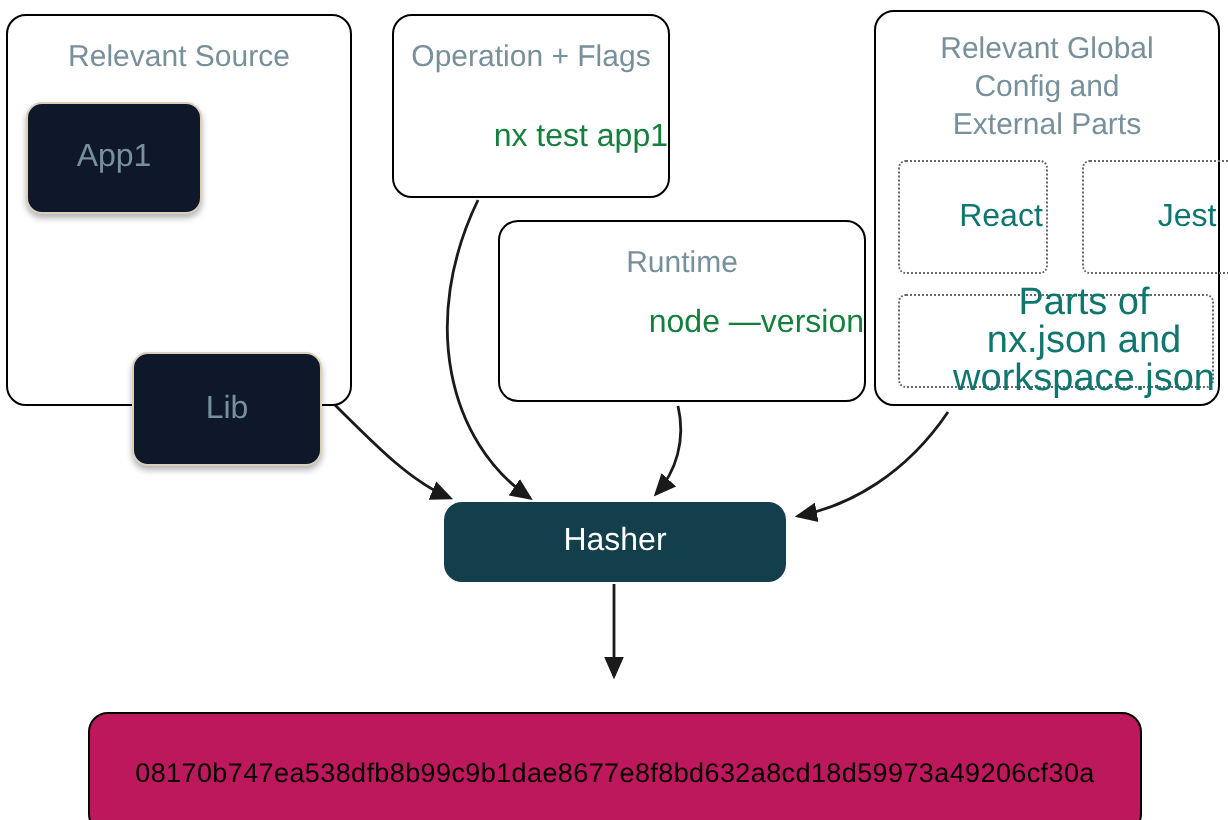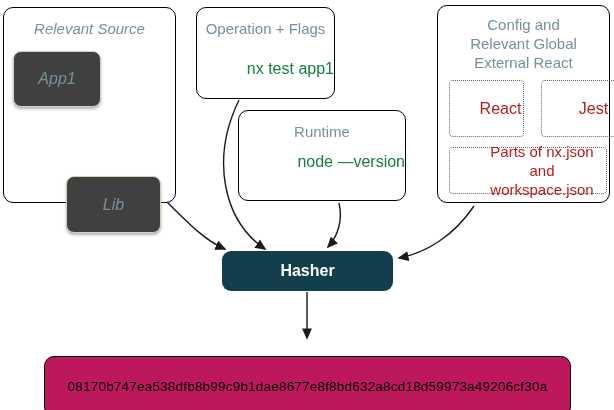--- a/index.html
+++ b/index.html
@@ -39,21 +39,21 @@
   .command {
     position: absolute;
     left: 0;
     right: 0;
     text-align: right;
     font-size: 16px;
     color: #15803d;
   }
   .node {
     position: absolute;
-    background: #404040;
+    background: #0f172a;
     border: 1px solid #d9d0ba;
     border-radius: 8px;
     box-shadow: 0 2px 3px rgba(0,0,0,0.30);
     box-sizing: border-box;
     display: flex;
     align-items: center;
     justify-content: center;
     font-size: 16px;
     color: #77909b;
   }
@@ -61,51 +61,51 @@
     position: absolute;
     border: 1.4px dotted #666666;
     border-radius: 4px;
     box-sizing: border-box;
     display: flex;
     flex-direction: column;
     align-items: center;
     justify-content: center;
     font-size: 16px;
     line-height: 19px;
-    color: #b91c1c;
+    color: #0f766e;
     text-align: center;
     padding-left: 28px;
   }
-  #relevant-source { left: 3px;   top: 7px;   width: 173px; height: 196px; font-style: italic; }
+  #relevant-source { left: 3px;   top: 7px;   width: 173px; height: 196px; }
   #node-app1       { left: 9px;   top: 43px;  width: 88px;  height: 56px; }
   #node-lib        { left: 62px;  top: 120px; width: 95px;  height: 57px; margin-top: 48px; }
 
   #operation-flags { left: 196px; top: 7px;   width: 139px; height: 92px; }
   #operation-flags .command { top: 52px; }
 
-  #runtime         { left: 238px; top: 110px; width: 168px; height: 91px; }
+  #runtime         { left: 249px; top: 110px; width: 184px; height: 91px; }
   #runtime .command { top: 42px; }
 
   #global-config   { left: 437px; top: 5px;   width: 173px; height: 198px; }
   #global-config .panel-title { margin-top: 9px; }
   #dep-react   { left: 11px; top: 74px;  width: 75px;  height: 57px; }
   #dep-jest    { left: 103px; top: 74px;  width: 77px;  height: 57px; }
-  #config-note { left: 11px; top: 141px; width: 158px; height: 47px; font-size: 15px; }
+  #config-note { left: 11px; top: 141px; width: 158px; height: 47px; font-size: 19px; }
 
   #hasher {
     position: absolute;
     left: 222px; top: 251px; width: 171px; height: 40px;
     background: #133e4c;
     border-radius: 9px;
     display: flex;
     align-items: center;
     justify-content: center;
     color: #ffffff;
     font-size: 16px;
-    font-weight: bold;
+    font-weight: normal;
     box-sizing: border-box;
   }
   #hash-output {
     position: absolute;
     left: 44px; top: 356px; width: 527px; height: 61px;
     background: #be185d;
     border: 1.5px solid #000000;
     border-radius: 10px;
     box-sizing: border-box;
     display: flex;
@@ -155,23 +155,23 @@
     <div class="command">nx test app1</div>
   </section>
 
   <section class="panel" id="runtime">
     <div class="panel-title">Runtime</div>
     <div class="command">node —version</div>
   </section>
 
   <section class="panel" id="global-config">
     <div class="panel-title">
+      <div>Relevant Global</div>
       <div>Config and</div>
-      <div>Relevant Global</div>
-      <div>External React</div>
+      <div>External Parts</div>
     </div>
     <div class="dotted" id="dep-react">
       <span>React</span>
     </div>
     <div class="dotted" id="dep-jest">
       <span>Jest</span>
     </div>
     <div class="dotted" id="config-note">
       <div>Parts of nx.json and</div>
       <div>workspace.json</div>

